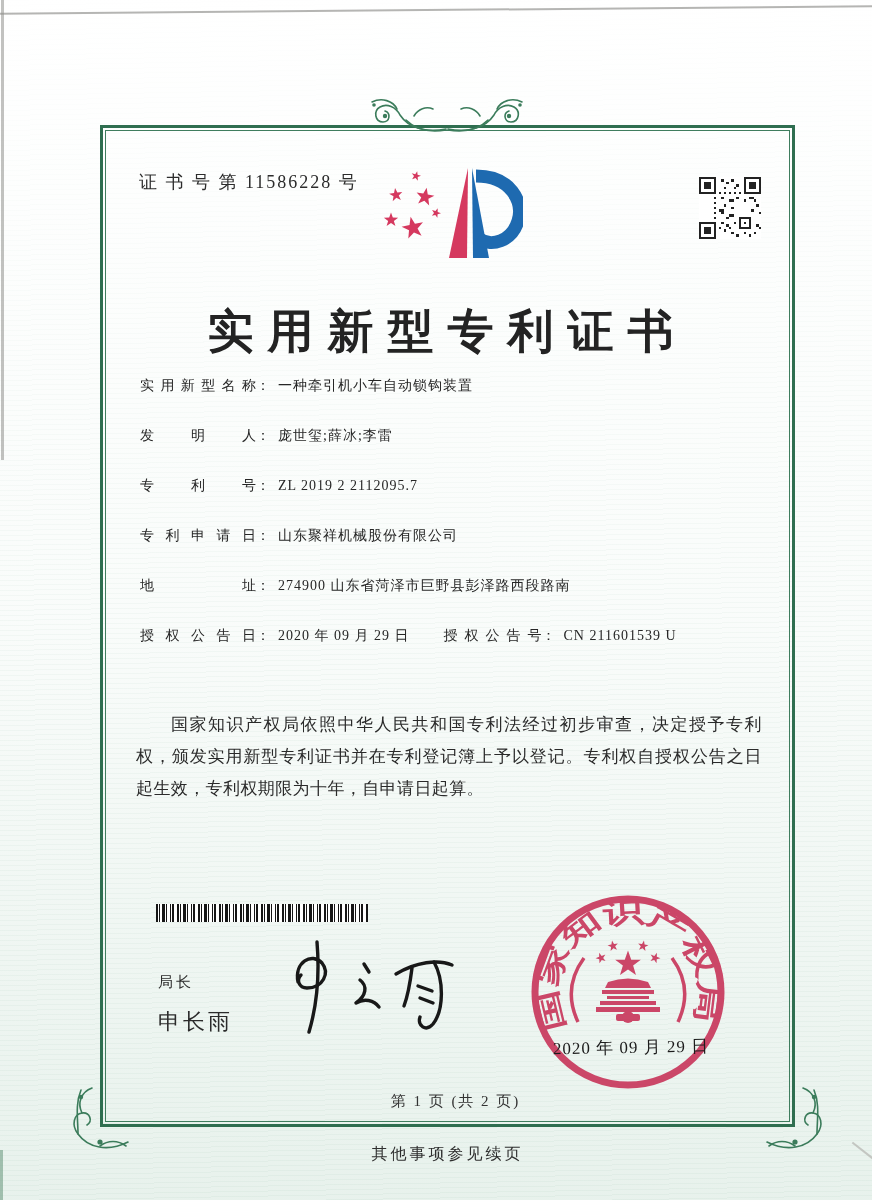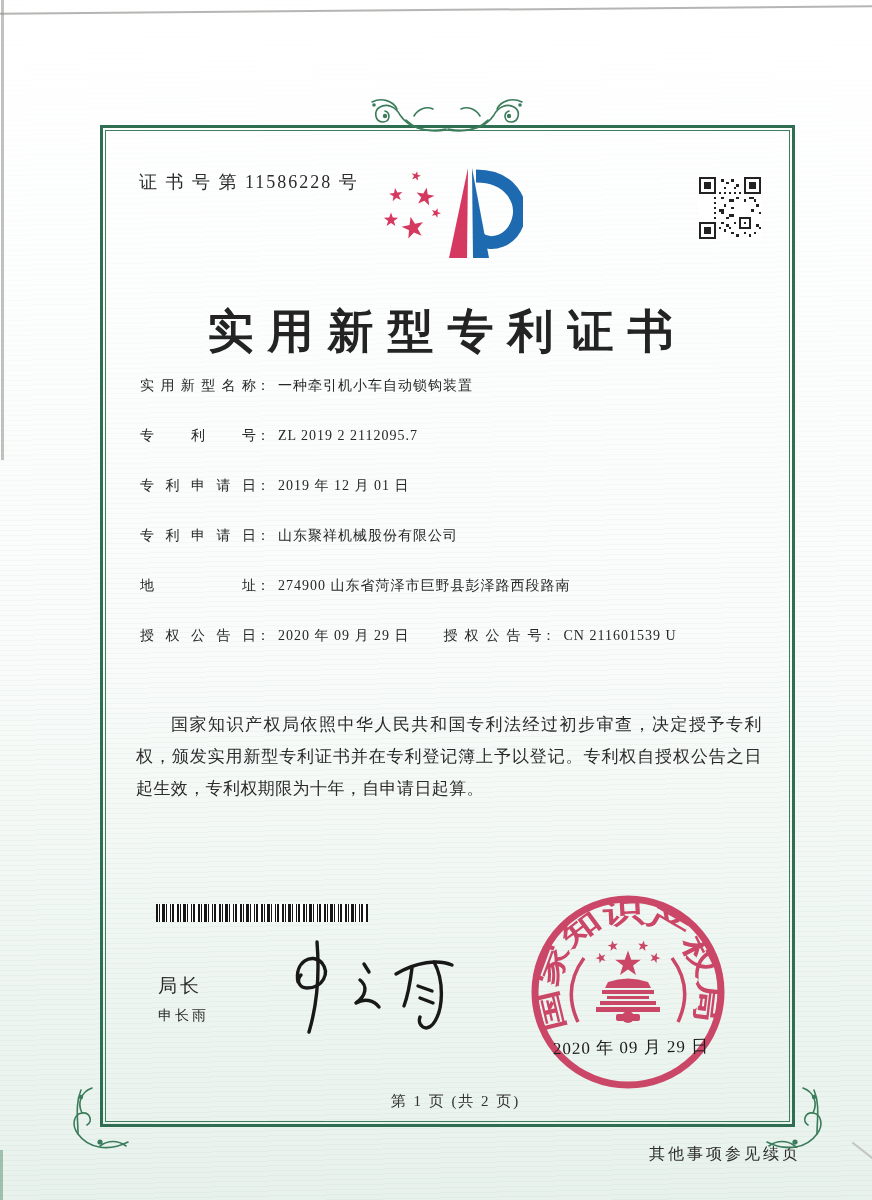--- a/index.html
+++ b/index.html
@@ -45,34 +45,34 @@
   .glabel { display:inline-block; width:98px; text-align:justify; text-align-last:justify; vertical-align:top; }
 
   .paras { position:absolute; left:136px; top:709px; width:626px; z-index:2; }
   .paras p { font-size:17px; line-height:32px; text-indent:35px; text-align:justify; letter-spacing:.4px; color:#2a2a2a; }
 
   .barcode { position:absolute; left:156px; top:904px; width:212px; height:18px; z-index:2;
     background:repeating-linear-gradient(90deg,
       #161616 0 2px,#fff 2px 3px,#161616 3px 4px,#fff 4px 6px,#161616 6px 9px,#fff 9px 10px,
       #161616 10px 11px,#fff 11px 14px,#161616 14px 15px,#fff 15px 16px,#161616 16px 18px,#fff 18px 21px); }
 
-  .sig-title { position:absolute; left:158px; top:973px; font-size:19px; letter-spacing:3px;
+  .sig-title { position:absolute; left:158px; top:973px; font-size:15px; letter-spacing:3px;
     font-family:"Liberation Sans","DejaVu Sans",sans-serif; color:#2b2b2b; z-index:2; }
-  .sig-name  { position:absolute; left:158px; top:1007px; font-size:14px; letter-spacing:3px;
+  .sig-name  { position:absolute; left:158px; top:1007px; font-size:22px; letter-spacing:3px;
     font-family:"Liberation Sans","DejaVu Sans",sans-serif; color:#2b2b2b; z-index:2; }
   .signature { position:absolute; left:276px; top:936px; z-index:2; }
   .signature path { stroke:#181818; stroke-width:3.4; fill:none; stroke-linecap:round; stroke-linejoin:round; }
 
   .seal { position:absolute; left:528px; top:892px; z-index:2; opacity:.93; }
   .seal-date { position:absolute; left:538px; top:1036px; width:186px; text-align:center;
     font-size:17px; letter-spacing:1px; color:#1c1c1c; z-index:4; transform:rotate(-1deg); }
 
   .pagenum { position:absolute; left:100px; top:1092px; width:711px; text-align:center;
     font-size:15px; letter-spacing:2px; color:#333; z-index:2; }
-  .footnote { position:absolute; left:106px; top:1144px; width:695px; text-align:right;
+  .footnote { position:absolute; left:100px; top:1144px; width:695px; text-align:center;
     font-size:16px; letter-spacing:3px; color:#2e2e2e; z-index:2; }
 </style>
 </head>
 <body>
 
 <div id="page">
 
   <div class="art art-top"></div>
   <div class="art art-left"></div>
   <div class="art art-bl"></div>
@@ -201,24 +201,24 @@
     </g>
   </svg>
 
   <h1 class="title">实用新型专利证书</h1>
 
   <div class="fields">
     <div class="frow">
       <span class="flabel">实用新型名称</span><span class="fcolon">：</span><span class="fvalue">一种牵引机小车自动锁钩装置</span>
     </div>
     <div class="frow">
+      <span class="flabel">发明人</span><span class="fcolon">：</span><span class="fvalue">庞世玺;薛冰;李雷</span>
+    </div>
+    <div class="frow">
       <span class="flabel">专利号</span><span class="fcolon">：</span><span class="fvalue">ZL 2019 2 2112095.7</span>
-    </div>
-    <div class="frow">
-      <span class="flabel">专利申请日</span><span class="fcolon">：</span><span class="fvalue">2019 年 12 月 01 日</span>
     </div>
     <div class="frow">
       <span class="flabel">专利申请日</span><span class="fcolon">：</span><span class="fvalue">山东聚祥机械股份有限公司</span>
     </div>
     <div class="frow">
       <span class="flabel">地址</span><span class="fcolon">：</span><span class="fvalue">274900 山东省菏泽市巨野县彭泽路西段路南</span>
     </div>
     <div class="frow">
       <span class="flabel">授权公告日</span><span class="fcolon">：</span><span class="fvalue">2020 年 09 月 29 日</span><span class="gpair"><span class="glabel">授权公告号</span><span class="fcolon">：</span><span class="fvalue">CN 211601539 U</span></span>
     </div>

